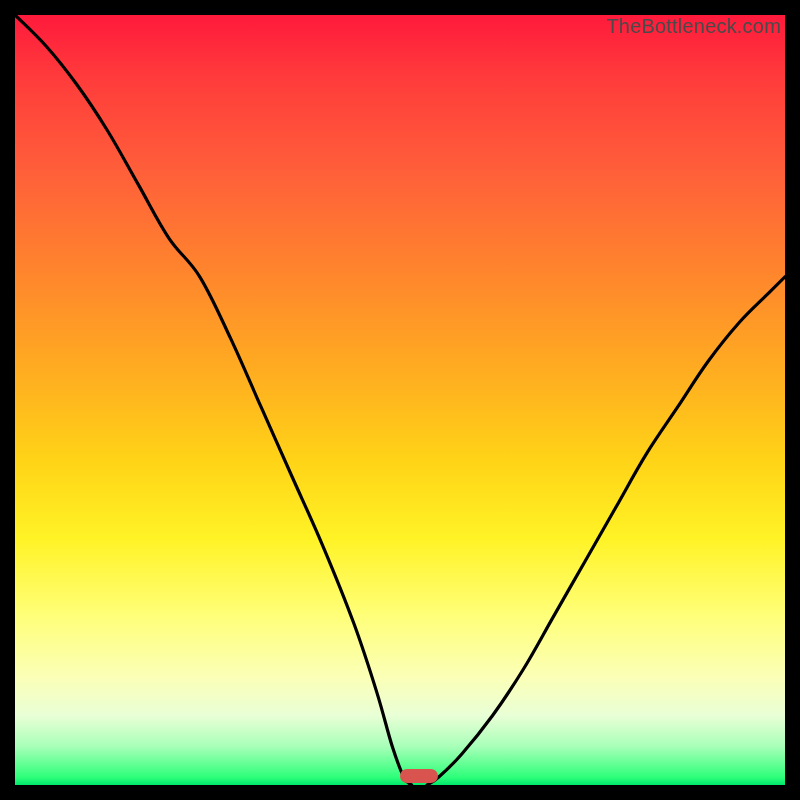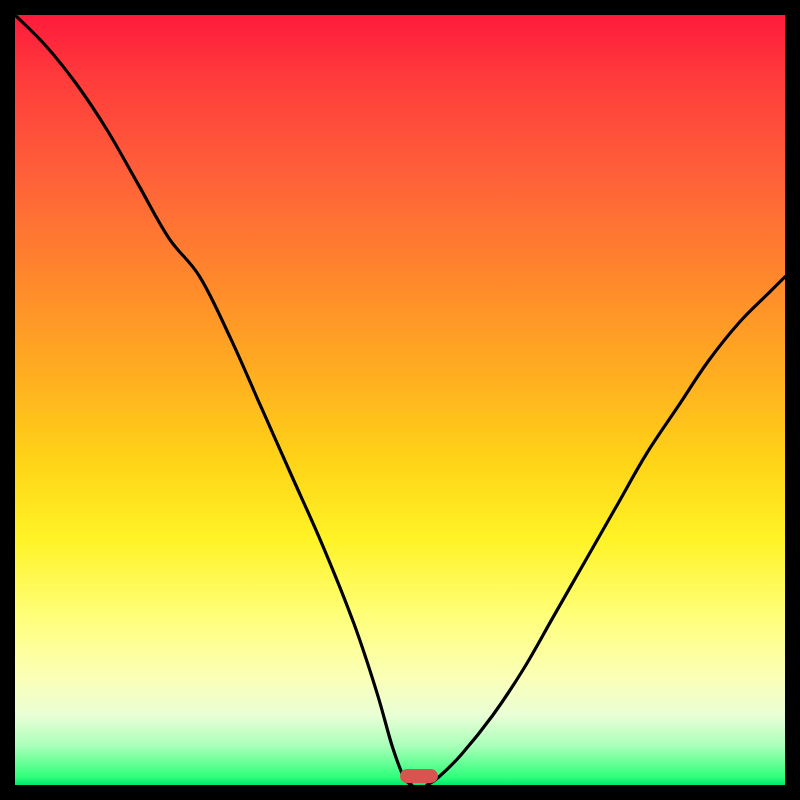--- a/index.html
+++ b/index.html
@@ -64,20 +64,21 @@
     background: #d9534f;
     border-radius: 7px;
   }
 </style>
 </head>
 <body>
 
 <div class="frame">
   <div class="plot-area">
 
+    <div class="watermark">TheBottleneck.com</div>
 
     <svg class="curve" viewBox="0 0 770 770" preserveAspectRatio="none">
       <path fill="none" stroke="#000" stroke-width="3.2" stroke-linecap="round" d="M 0.0 0.0 C 5.5 5.5, 19.7 18.3, 30.8 30.8 C 41.9 43.3, 50.5 54.1, 61.6 69.3 C 72.7 84.5, 81.3 97.5, 92.4 115.5 C 103.5 133.5, 112.1 150.0, 123.2 169.4 C 134.3 188.8, 142.9 206.7, 154.0 223.3 C 165.1 239.9, 173.7 243.8, 184.8 261.8 C 195.9 279.8, 204.5 299.8, 215.6 323.4 C 226.7 347.0, 235.3 367.8, 246.4 392.7 C 257.5 417.6, 266.1 437.1, 277.2 462.0 C 288.3 486.9, 296.9 505.0, 308.0 531.3 C 319.1 557.6, 329.1 582.0, 338.8 608.3 C 348.5 634.6, 355.0 655.4, 361.9 677.6 C 368.8 699.8, 372.4 716.3, 377.3 731.5 C 382.2 746.7, 385.4 755.4, 388.9 762.3 C 392.3 769.2, 395.2 768.6, 396.6 770.0"></path>
       <path fill="none" stroke="#000" stroke-width="3.2" stroke-linecap="round" d="M 412.0 770.0 C 414.0 768.6, 417.3 767.8, 423.5 762.3 C 429.7 756.8, 436.9 750.3, 446.6 739.2 C 456.3 728.1, 466.3 715.9, 477.4 700.7 C 488.5 685.5, 497.1 672.5, 508.2 654.5 C 519.3 636.5, 527.9 620.0, 539.0 600.6 C 550.1 581.2, 558.7 566.1, 569.8 546.7 C 580.9 527.3, 589.5 512.2, 600.6 492.8 C 611.7 473.4, 620.3 456.9, 631.4 438.9 C 642.5 420.9, 651.1 409.3, 662.2 392.7 C 673.3 376.1, 681.9 361.7, 693.0 346.5 C 704.1 331.3, 712.7 320.5, 723.8 308.0 C 734.9 295.5, 746.3 285.5, 754.6 277.2 C 762.9 268.9, 767.2 264.6, 770.0 261.8"></path>
     </svg>
 
     <div class="marker" style="left: 385.25px; width: 38px; bottom: 2px;"></div>
 
   </div>
 </div>

